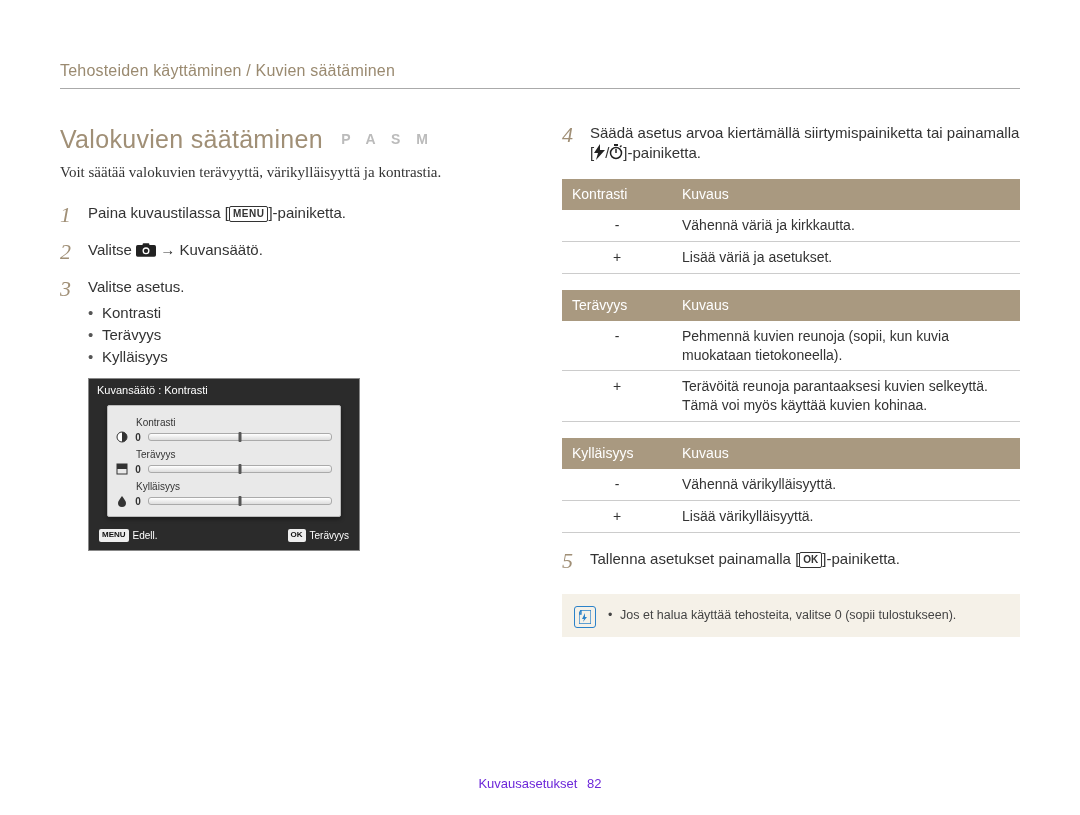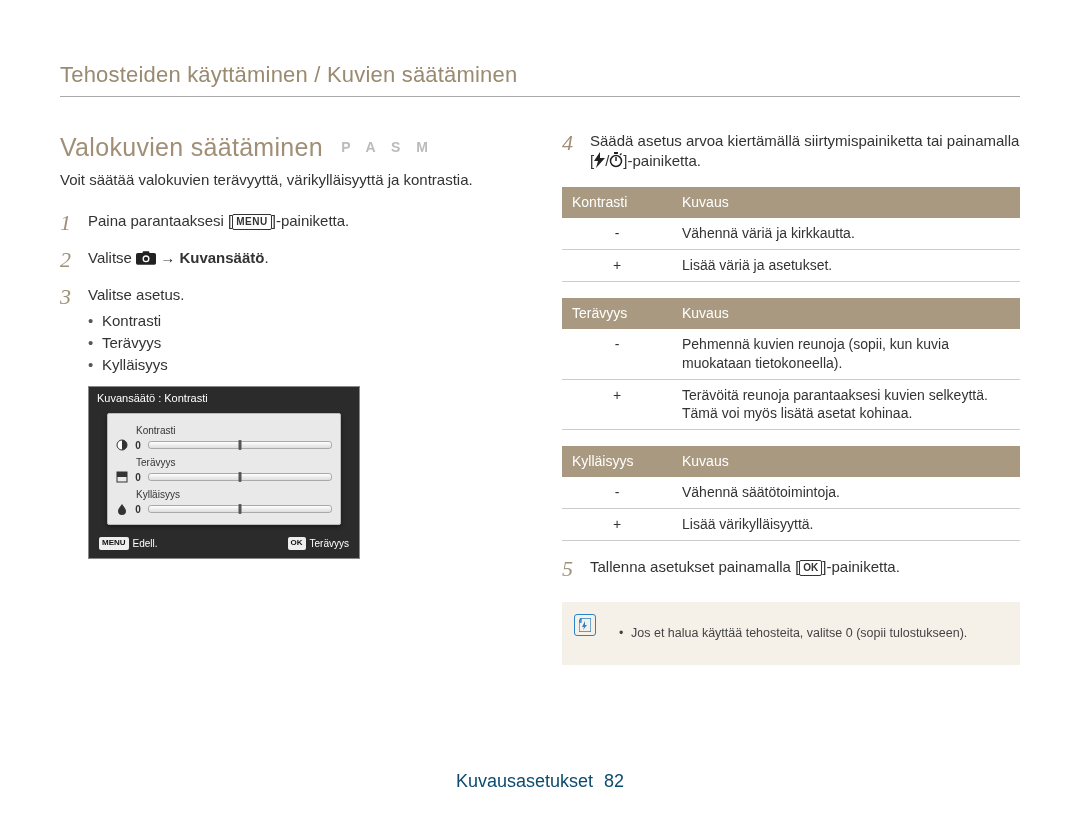--- a/index.html
+++ b/index.html
@@ -25,21 +25,21 @@
     box-sizing:border-box;
   }
   .page{
     box-sizing:border-box;
     padding:60px 60px 30px 60px;
     position:relative;
     height:100%;
   }
   .breadcrumb{
     color:#9a8a70;
-    font-size:22px;
+    font-size:16px;
     letter-spacing:.2px;
     border-bottom:1px solid #aaa;
     padding-bottom:6px;
     margin-bottom:34px;
     font-weight:300;
     font-family: "Segoe UI Light", Arial, sans-serif;
   }
   .cols{
     display:flex;
     gap:44px;
@@ -56,39 +56,39 @@
   }
   .mode-badges{
     display:inline-block;
     margin-left:14px;
     color:#bbb;
     font-size:14px;
     letter-spacing:6px;
     font-weight:600;
     vertical-align:4px;
   }
-  .intro{margin:6px 0 20px 0;}
+  .intro{margin:6px 0 20px 0;font-family:Liberation Serif, serif;}
   ol.steps{list-style:none;padding:0;margin:0;}
   ol.steps > li{
     display:flex;
     gap:10px;
     margin-bottom:14px;
   }
   .stepnum{
     color:var(--heading);
     font-style:italic;
     font-family: Georgia, 'Times New Roman', serif;
     font-size:22px;
     font-weight:400;
     min-width:18px;
     line-height:1;
     padding-top:1px;
   }
   .stepbody{flex:1;}
-  .stepbody strong{font-weight:700;}
+  .stepbody strong{font-weight:400;}
   ul.sub{
     list-style:none;padding:0;margin:6px 0 0 0;
   }
   ul.sub li{position:relative;padding-left:14px;margin:2px 0;}
   ul.sub li::before{content:"•";position:absolute;left:0;color:#555;}
   .icon-menu{
     display:inline-block;
     border:1.5px solid #333;
     border-radius:2px;
     padding:0 3px;
@@ -187,28 +187,28 @@
     color:#444;
     position:relative;
     margin-top:22px;
   }
   .note-icon{
     position:absolute;left:12px;top:12px;
     width:20px;height:20px;border:1.5px solid var(--note-border-icon);
     border-radius:3px;display:flex;align-items:center;justify-content:center;
   }
   .note-icon svg{width:12px;height:14px;}
-  .note ul{list-style:none;padding:0;margin:11px;}
+  .note ul{list-style:none;padding:0;margin:0;}
   .note ul li{position:relative;padding-left:12px;margin:1px 0;}
   .note ul li::before{content:"•";position:absolute;left:0;}
 
   
   .page-footer{
     position:absolute;bottom:22px;left:0;right:0;text-align:center;
-    font-size:18px;color:#0c4a6e;
+    font-size:13px;color:#6d28d9;
   }
   .page-footer .num{margin-left:6px;}
 </style>
 </head>
 <body>
 
 <div class="page">
   <div class="breadcrumb">Tehosteiden käyttäminen / Kuvien säätäminen</div>
 
   <div class="cols">
@@ -217,21 +217,21 @@
       <div>
         <h1 class="section-title">Valokuvien säätäminen</h1>
         <span class="mode-badges">P A S M</span>
       </div>
       <div class="intro">Voit säätää valokuvien terävyyttä, värikylläisyyttä ja kontrastia.</div>
 
       <ol class="steps">
         <li>
           <div class="stepnum">1</div>
           <div class="stepbody">
-            <span>Paina parantaaksesi [</span><span class="icon-menu">MENU</span><span>]-painiketta.</span>
+            <span>Paina kuvaustilassa [</span><span class="icon-menu">MENU</span><span>]-painiketta.</span>
           </div>
         </li>
         <li>
           <div class="stepnum">2</div>
           <div class="stepbody">
             <span>Valitse </span><span class="icon-camera"><svg viewBox="0 0 24 16">
                   <rect x="0" y="2" width="24" height="14" rx="2" fill="#222"></rect>
                   <rect x="8" y="0" width="8" height="4" rx="1" fill="#222"></rect>
                   <circle cx="12" cy="9" r="4.2" fill="#fff"></circle>
                   <circle cx="12" cy="9" r="2.6" fill="#222"></circle>
@@ -335,34 +335,34 @@
             <tr>
           <th>Terävyys</th>
           <th>Kuvaus</th>
         </tr>
         <tr>
           <td>-</td>
           <td>Pehmennä kuvien reunoja (sopii, kun kuvia muokataan tietokoneella).</td>
         </tr>
         <tr>
           <td>+</td>
-          <td>Terävöitä reunoja parantaaksesi kuvien selkeyttä. Tämä voi myös lisätä asetat kohinaa.</td>
+          <td>Terävöitä reunoja parantaaksesi kuvien selkeyttä. Tämä voi myös käyttää kuvien kohinaa.</td>
         </tr>
       </tbody>
         </table>
 
       <table class="desc">
         <tbody>
             <tr>
           <th>Kylläisyys</th>
           <th>Kuvaus</th>
         </tr>
         <tr>
           <td>-</td>
-          <td>Vähennä säätötoimintoja.</td>
+          <td>Vähennä värikylläisyyttä.</td>
         </tr>
         <tr>
           <td>+</td>
           <td>Lisää värikylläisyyttä.</td>
         </tr>
       </tbody>
         </table>
 
       <ol class="steps" start="5">
         <li>

